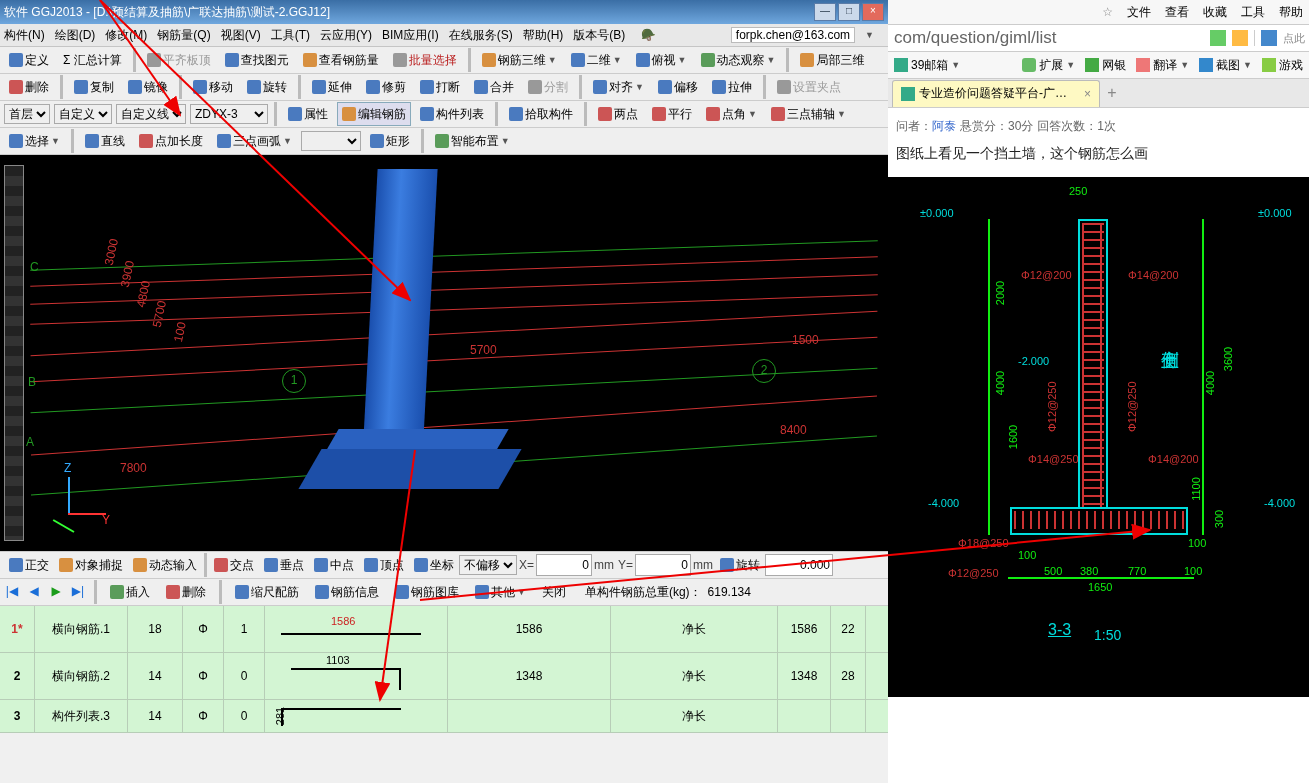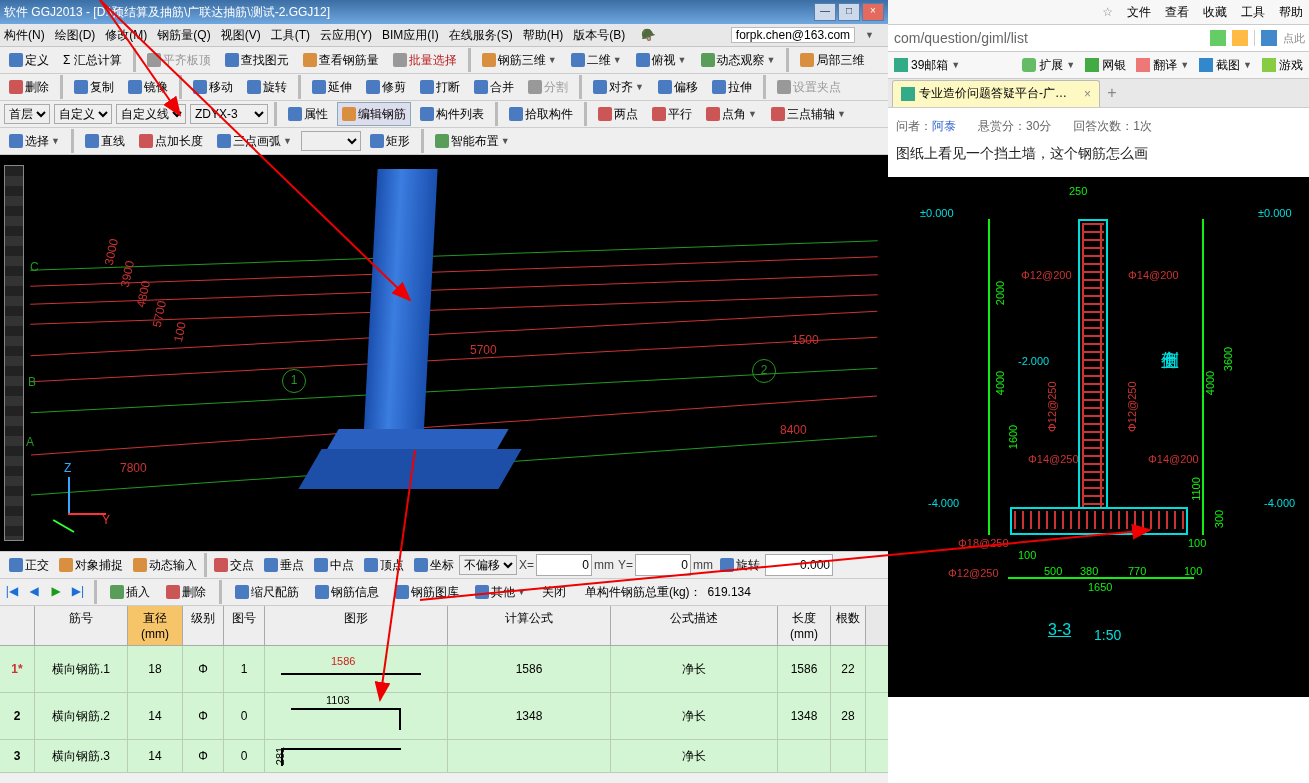--- a/index.html
+++ b/index.html
@@ -64,32 +64,32 @@
 .col-1{width:30px}.col-2{width:88px}.col-3{width:50px}.col-4{width:36px}.col-5{width:36px}
 .col-6{width:178px}.col-7{width:158px}.col-8{width:162px}.col-9{width:48px}.col-10{width:30px}
 .shape{position:relative;width:170px;height:40px}
 .shape .ln{position:absolute;background:#000}
 .shape .slabel{position:absolute;font-size:11px;color:#c22}
 
 
 .browser{position:absolute;left:888px;top:0;right:0;height:783px;background:#fff}
 .brbar{height:24px;border-bottom:1px solid #ccc;display:flex;align-items:center;padding:0 6px;gap:14px;font-size:12px;background:#f7f7f7}
 .addrbar{height:26px;border-bottom:1px solid #ccc;display:flex;align-items:center;padding:0 4px;background:#fff}
-.addrbar input{flex:1;border:none;color:#666;font-size:14px}
+.addrbar input{flex:1;border:none;color:#666;font-size:17px}
 .addricons{display:flex;gap:6px;align-items:center}
 .addri{width:16px;height:16px;background:#8ac}
 .extbar{height:26px;border-bottom:1px solid #ccc;display:flex;align-items:center;padding:0 6px;gap:10px;background:#f7f7f7}
 .ext{display:inline-flex;align-items:center;gap:3px}
 .ext .ei{width:14px;height:14px}
 .tabbar{height:28px;border-bottom:1px solid #ccc;display:flex;align-items:center;background:#e8e8e8}
 .tab{height:26px;border:1px solid #bbb;border-bottom:none;background:#fef9c3;display:flex;align-items:center;padding:0 8px;margin-left:4px;border-radius:3px 3px 0 0;max-width:190px}
 .tab .fi{width:14px;height:14px;background:#3a8;display:inline-block;margin-right:4px}
 .newtab{width:24px;text-align:center;color:#888;font-size:16px}
 .page{padding:10px 8px}
-.meta{color:#666;display:flex;gap:22px;margin-bottom:10px;font-size:12px}
+.meta{color:#666;display:flex;gap:4px;margin-bottom:10px;font-size:12px}
 .meta a{color:#36c;text-decoration:none}
 .qtitle{font-size:14px;color:#222;margin-bottom:14px}
 
 .drawing{background:#000;position:relative;height:520px;margin:0 -8px}
 .drawing .txt{position:absolute;color:#c33;font-size:11px}
 .drawing .cy{color:#0dd}
 .drawing .gn{color:#1e1}
 .drawing .wline{position:absolute;background:#c33}
 .drawing .bline{position:absolute;background:#0dd}
 .drawing .gline{position:absolute;background:#1e1}
@@ -445,32 +445,20 @@
           <span class="chev">▼</span>
         </span>
       <span class="tb">
           <span>关闭</span>
         </span>
       <span style="margin-left:8px">单构件钢筋总重(kg)：</span>
       <span>619.134</span>
     </div>
 
     <div class="grid">
-      <div class="gridhdr">
-        <div class="col-1"></div>
-        <div class="col-2">筋号</div>
-        <div class="col-3 hot">直径(mm)</div>
-        <div class="col-4">级别</div>
-        <div class="col-5">图号</div>
-        <div class="col-6">图形</div>
-        <div class="col-7">计算公式</div>
-        <div class="col-8">公式描述</div>
-        <div class="col-9">长度(mm)</div>
-        <div class="col-10">根数</div>
-      </div>
 
       <div class="row sel active">
         <div class="rownum col-1">1*</div>
         <div class="col-2">横向钢筋.1</div>
         <div class="col-3">18</div>
         <div class="col-4">Φ</div>
         <div class="col-5">1</div>
         <div class="col-6">
           <div class="shape">
               <div class="ln" style="left:10px;top:24px;width:140px;height:2px"></div>
@@ -497,21 +485,21 @@
           </div>
         </div>
         <div class="col-7">1348</div>
         <div class="col-8">净长</div>
         <div class="col-9">1348</div>
         <div class="col-10">28</div>
       </div>
 
       <div class="row sel" style="height:32px">
         <div class="rownum col-1">3</div>
-        <div class="col-2">横向钢筋.3</div>
+        <div class="col-2">构件列表.3</div>
         <div class="col-3">14</div>
         <div class="col-4">Φ</div>
         <div class="col-5">0</div>
         <div class="col-6">
           <div class="shape">
             <div class="ln" style="left:10px;top:12px;width:2px;height:18px"></div>
             <div class="ln" style="left:10px;top:12px;width:120px;height:2px"></div>
             <span class="slabel" style="left:0;top:14px;color:#000;transform:rotate(-90deg)">281</span>
           </div>
         </div>

